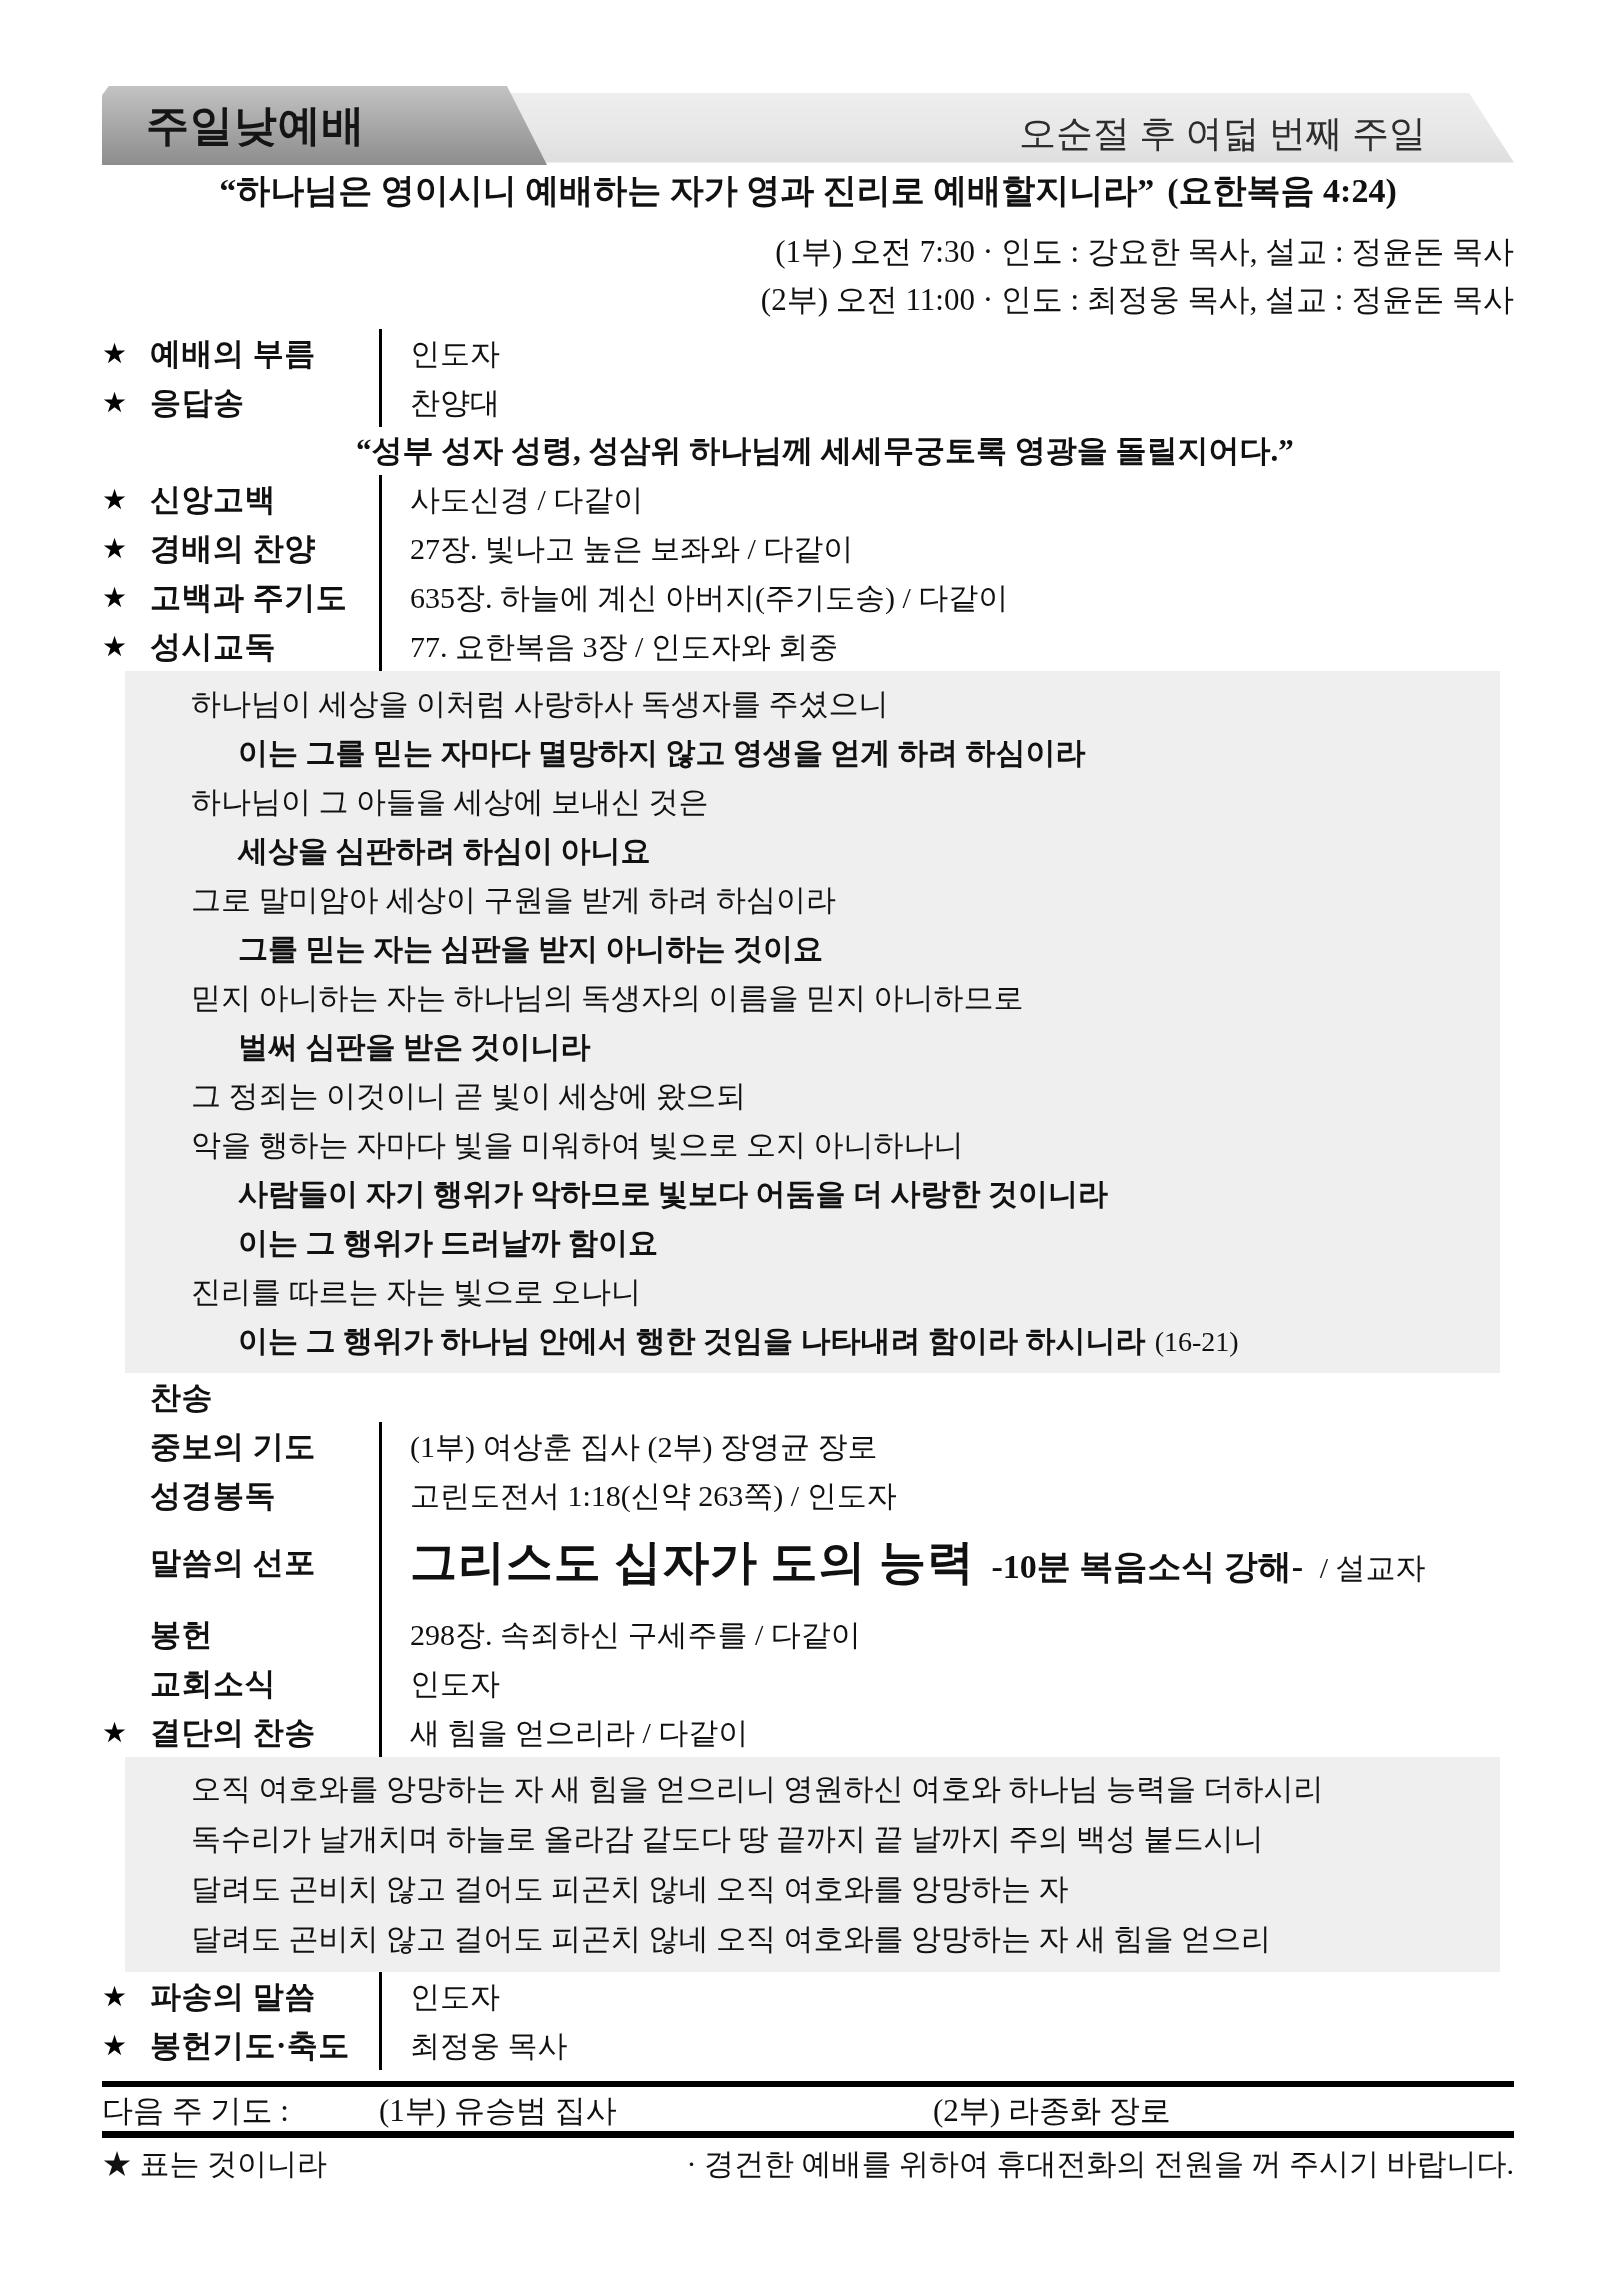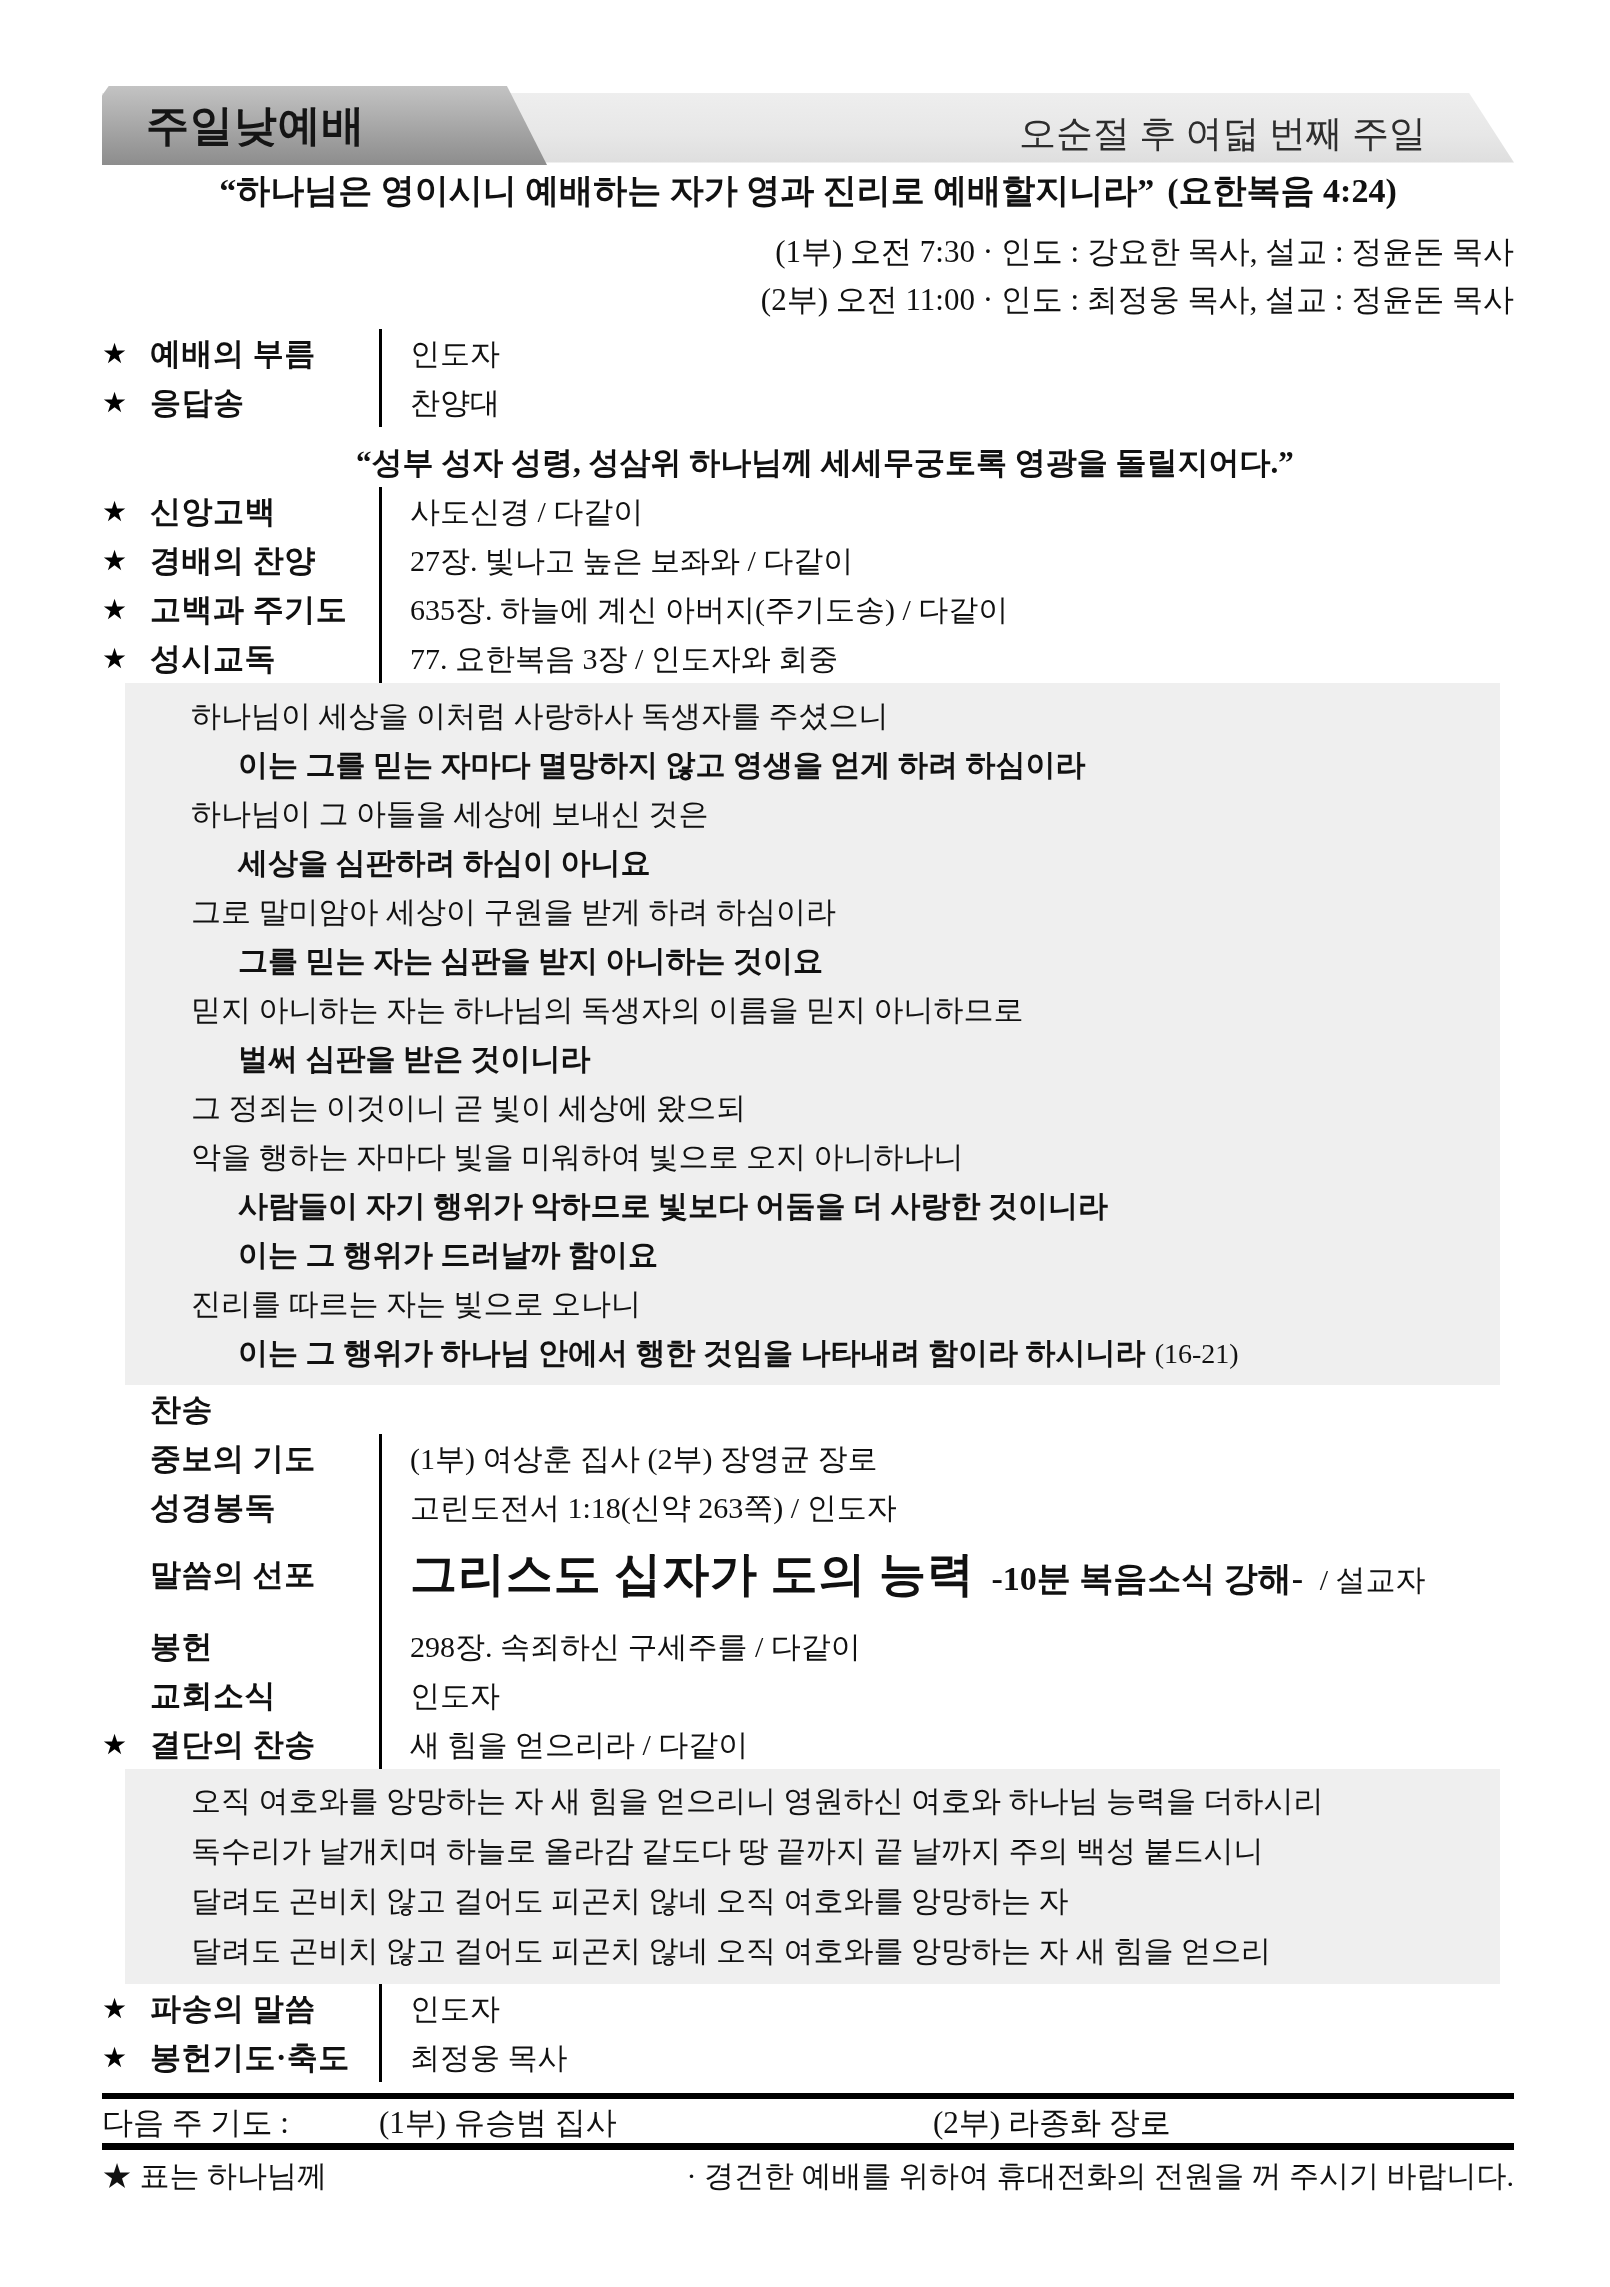--- a/index.html
+++ b/index.html
@@ -54,21 +54,21 @@
         font-size:28px;color:#000;}
   .label{font-weight:700;font-size:31px;letter-spacing:0.5px;}
   .content{flex:1;border-left:3.7px solid #000;padding-left:28px;font-size:30px;}
   .row.tall{min-height:85px;line-height:85px;}
   .sermon-content{display:flex;align-items:baseline;gap:16.6px;white-space:nowrap;}
   .sermon-title{font-weight:700;font-size:47px;letter-spacing:0.9px;}
   .sermon-sub{font-weight:700;font-size:34px;text-align:right;}
   .sermon-suffix{font-size:30px;}
 
   .quote-row{height:48px;line-height:48px;padding-left:254px;
-             font-weight:700;font-size:31px;margin-top:12px;}
+             font-weight:700;font-size:31px;}
 
   .gray-box{
     margin-left:23px;width:1375px;background:var(--box-bg,#efefef);
     padding:7.4px 0;
   }
   .gray-box .ln{font-size:30px;line-height:49px;padding-left:66px;}
   .gray-box .ln.b{font-weight:700;padding-left:113px;}
   .gray-box .ref{font-weight:400;font-size:28px;margin-left:9.2px;}
   .hymn-box .ln{line-height:50px;}
 
@@ -248,19 +248,19 @@
 
   <div class="footer">
     <div class="fline"></div>
     <div class="next-row">
       <span class="next-label">다음 주 기도 :</span>
       <span class="next-first">(1부) 유승범 집사</span>
       <span class="next-second">(2부) 라종화 장로</span>
     </div>
     <div class="fline"></div>
     <div class="notes-row">
-      <span>★ 표는 하나님께</span>
+      <span>★ 표는 것이니라</span>
       <span>· 경건한 예배를 위하여 휴대전화의 전원을 꺼 주시기 바랍니다.</span>
     </div>
   </div>
 
 </div>
 
 
 </body></html>

